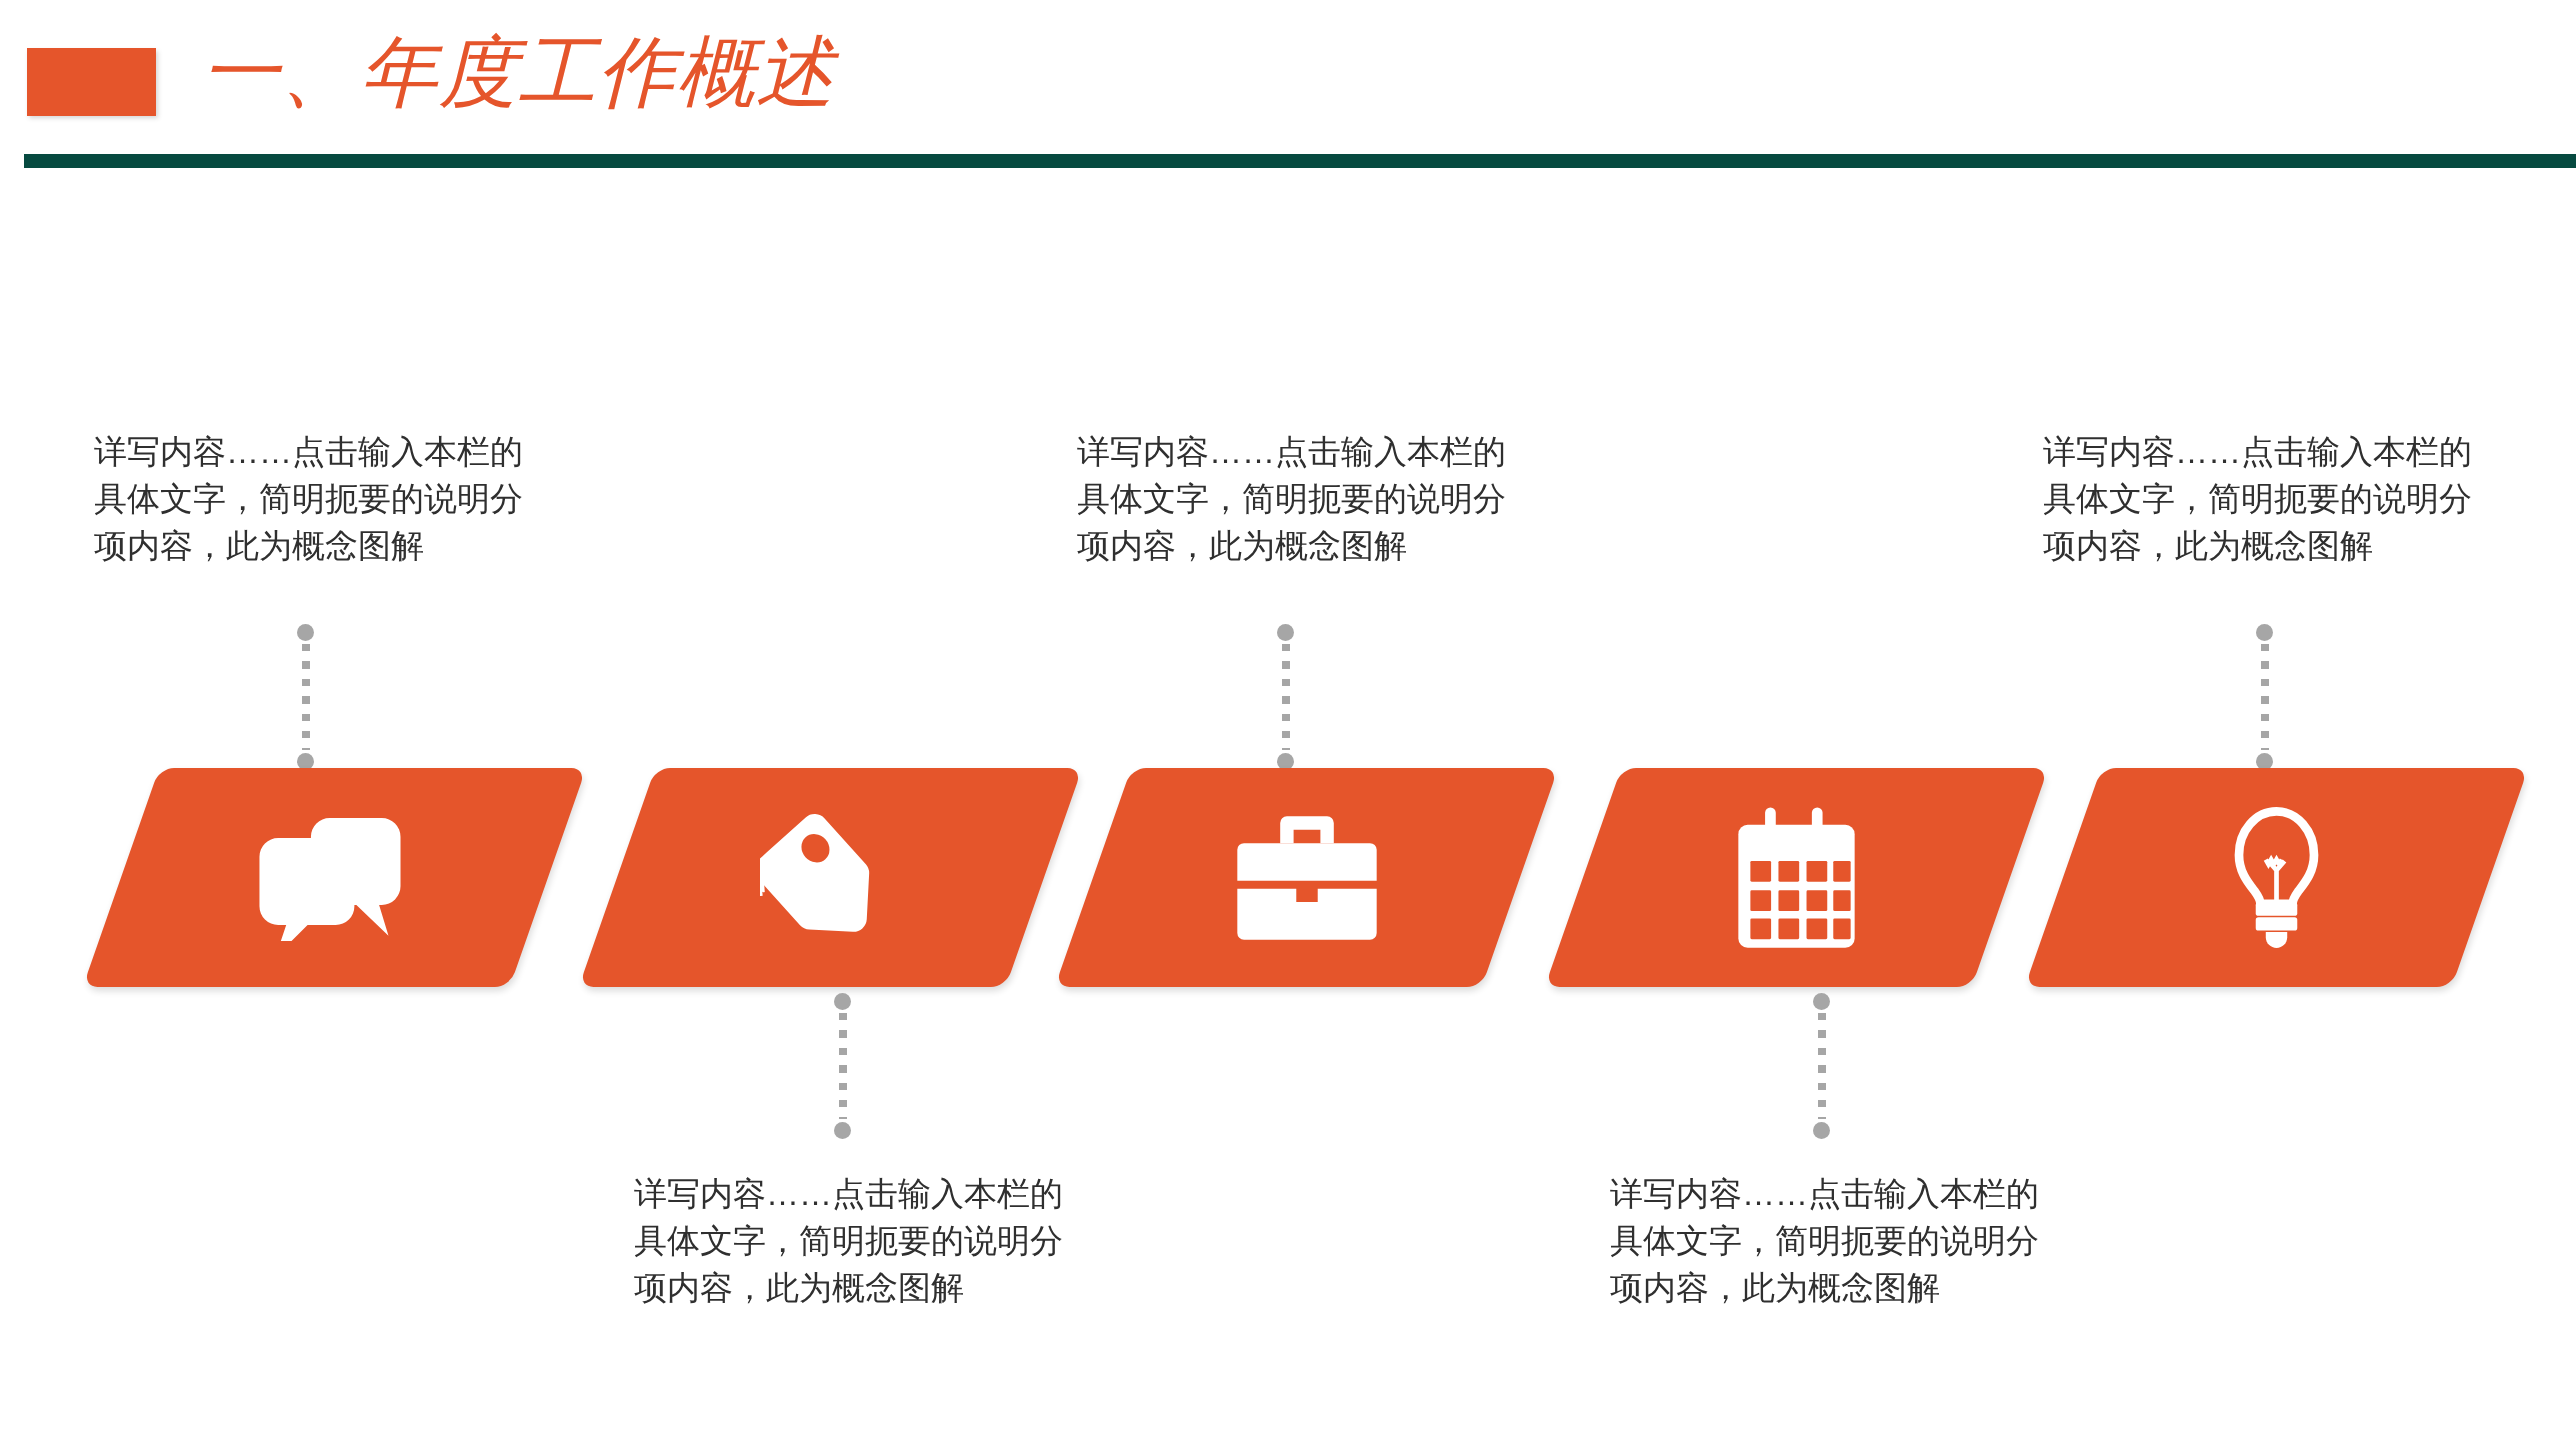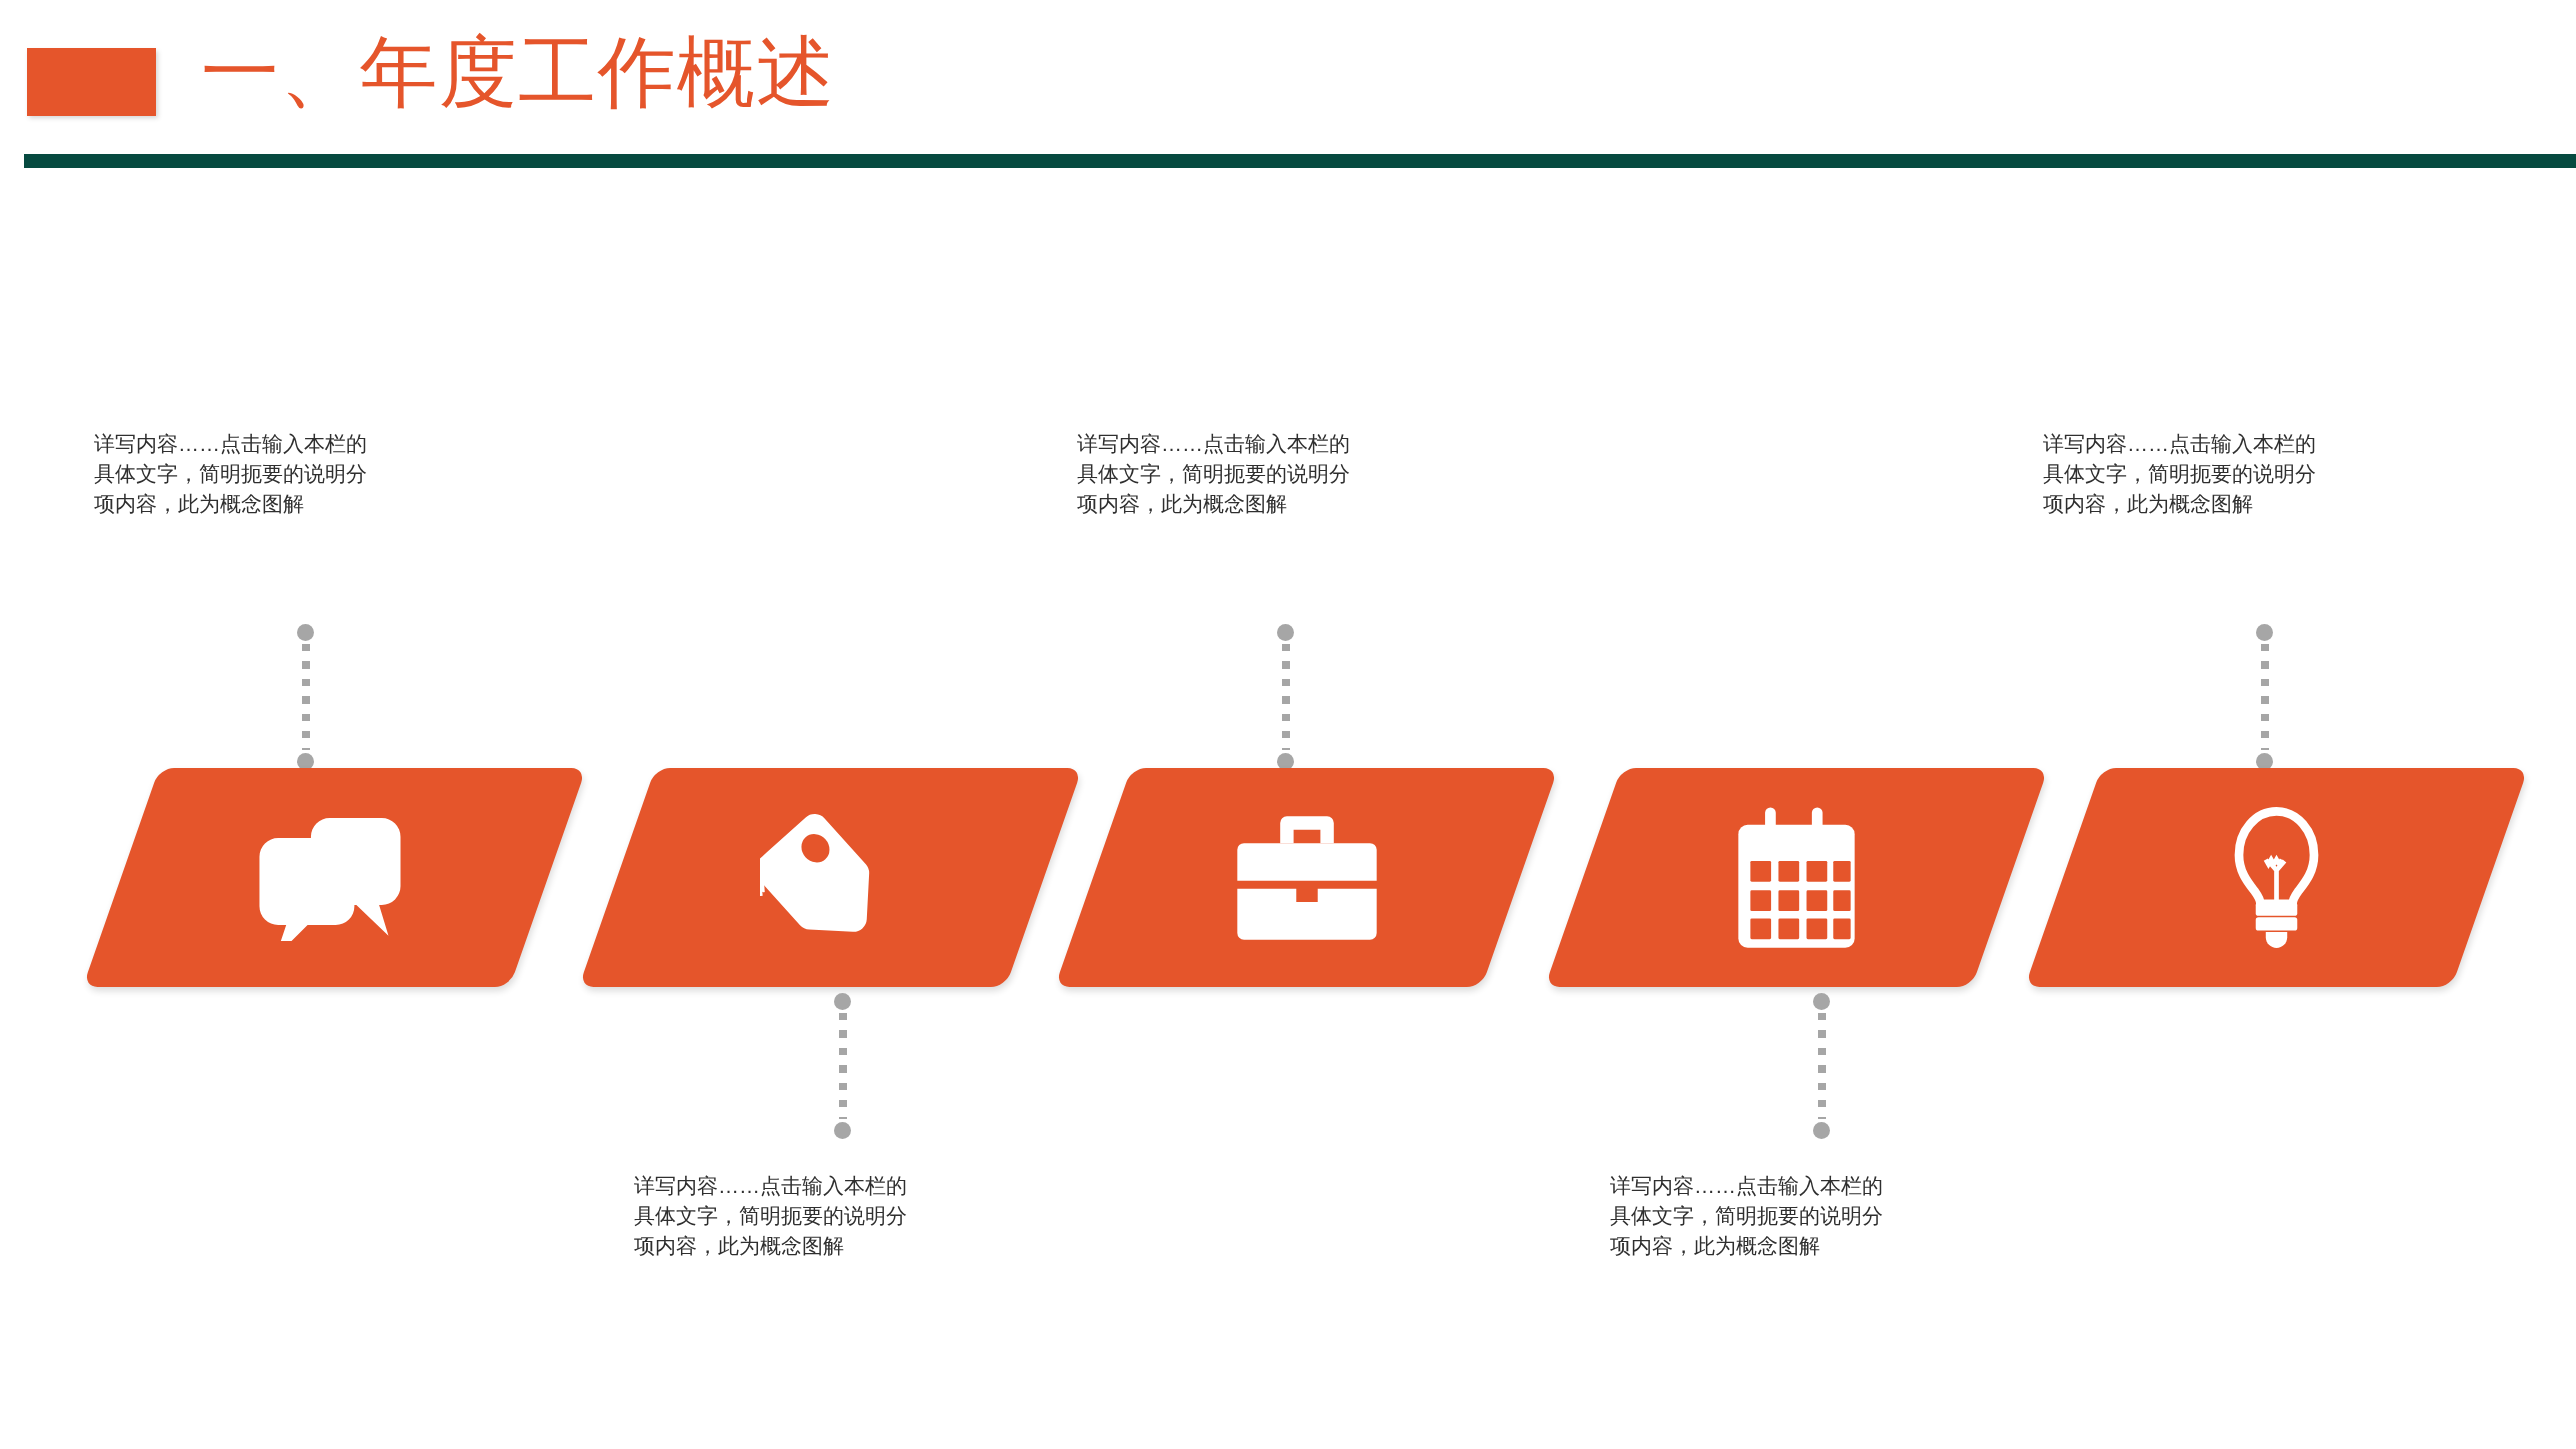--- a/index.html
+++ b/index.html
@@ -23,20 +23,21 @@
     height: 1449px;
     background: #ffffff;
   }
 
   
   #header-bar {
     position: absolute;
     left: 0; top: 0;
     width: 2323px;
     height: 174px;
+    font-style: italic;
   }
   #title-marker {
     position: absolute;
     left: 27px;
     top: 48px;
     width: 129px;
     height: 68px;
     background: #E5552B;
     box-shadow: 2px 2.7px 4.7px rgba(0,0,0,0.17);
   }
@@ -112,21 +113,21 @@
     background-image: repeating-linear-gradient(
         to bottom,
         #A6A6A6 0px, #A6A6A6 7.4px,
         rgba(0,0,0,0) 7.4px, rgba(0,0,0,0) 17.4px);
   }
 
   
   .caption {
     position: absolute;
     font-family: "Liberation Sans", "DejaVu Sans", sans-serif;
-    font-size: 21px;
+    font-size: 33px;
     line-height: 1.42;
     color: #2f2f2f;
     width: 537px;
     white-space: pre-line;
   }
 </style>
 </head>
 <body>
 
 <div id="slide">

